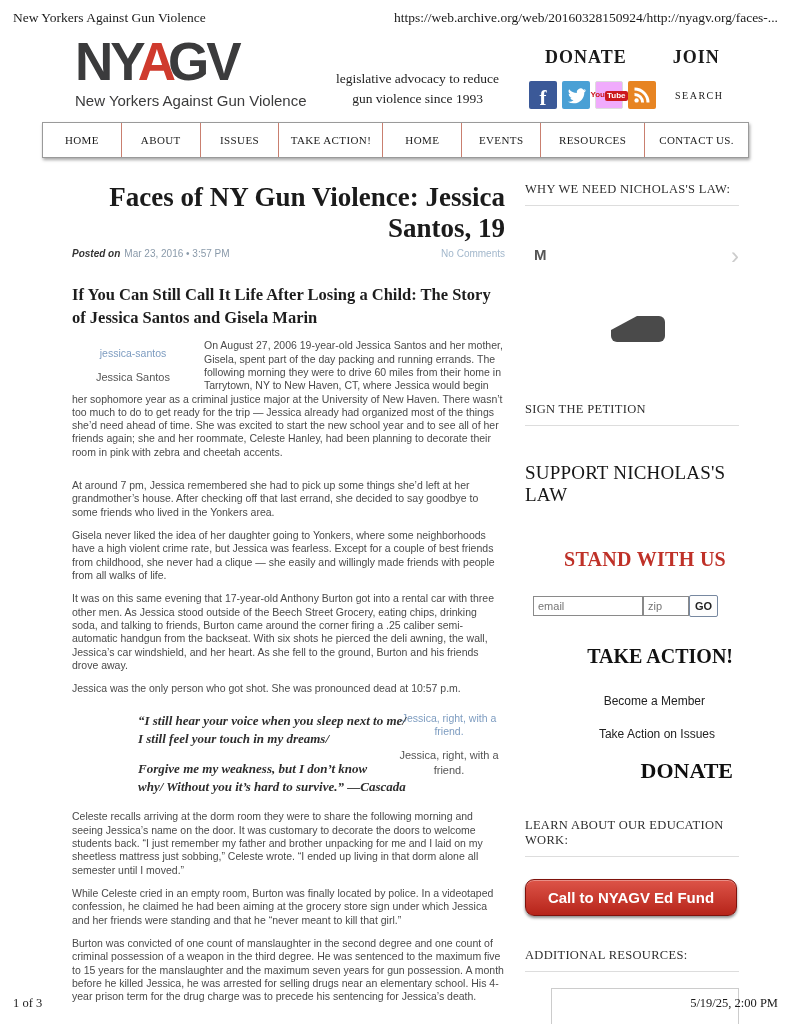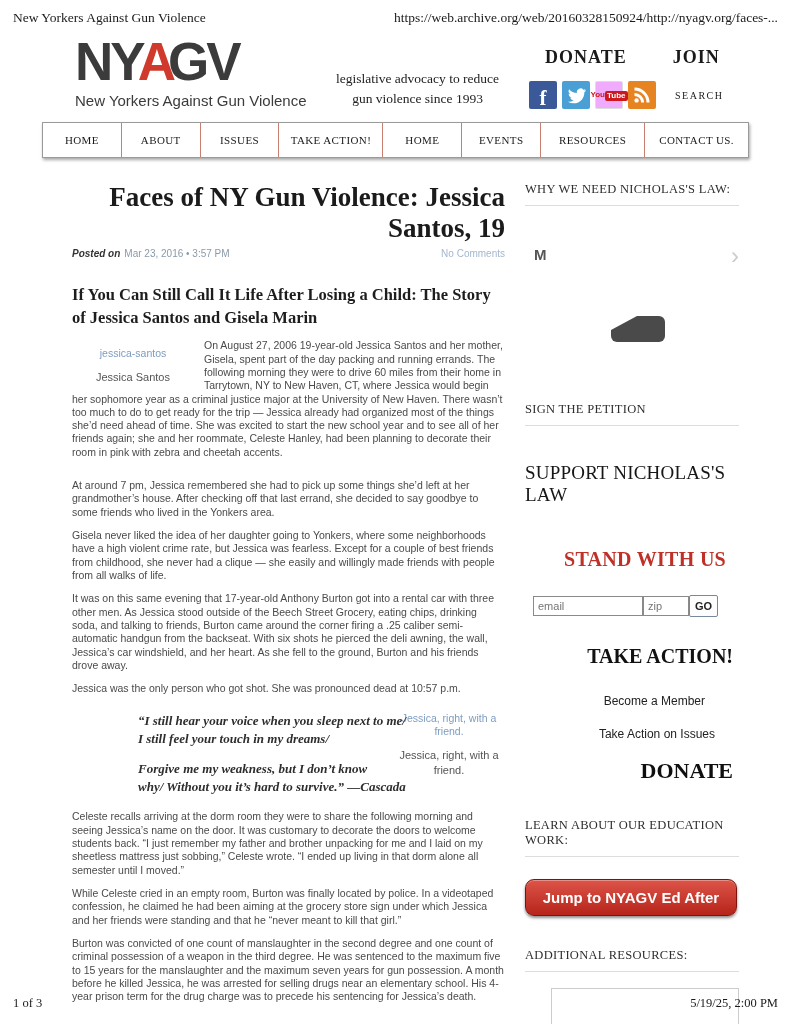--- a/index.html
+++ b/index.html
@@ -231,21 +231,21 @@
         <button class="go-button">GO</button>
       </div>
 
       <div class="takeaction-heading">TAKE ACTION!</div>
       <a class="member-link" style="display:block">Become a Member</a>
       <a class="issues-link" style="display:block">Take Action on Issues</a>
       <a class="donate-heading" style="display:block">DONATE</a>
 
       <div class="side-heading learn-heading">LEARN ABOUT OUR EDUCATION WORK:</div>
       <hr class="side-hr">
-      <button class="edfund-button">Jump to NYAGV Ed After</button>
+      <button class="edfund-button">Call to NYAGV Ed Fund</button>
 
       <div class="side-heading resources-heading">ADDITIONAL RESOURCES:</div>
       <hr class="side-hr">
       <a class="resource-box">New York Gun Laws</a>
     </aside>
   </div>
 
   <div class="page-footer">
     <span>1 of 3</span>
     <span>5/19/25, 2:00 PM</span>

